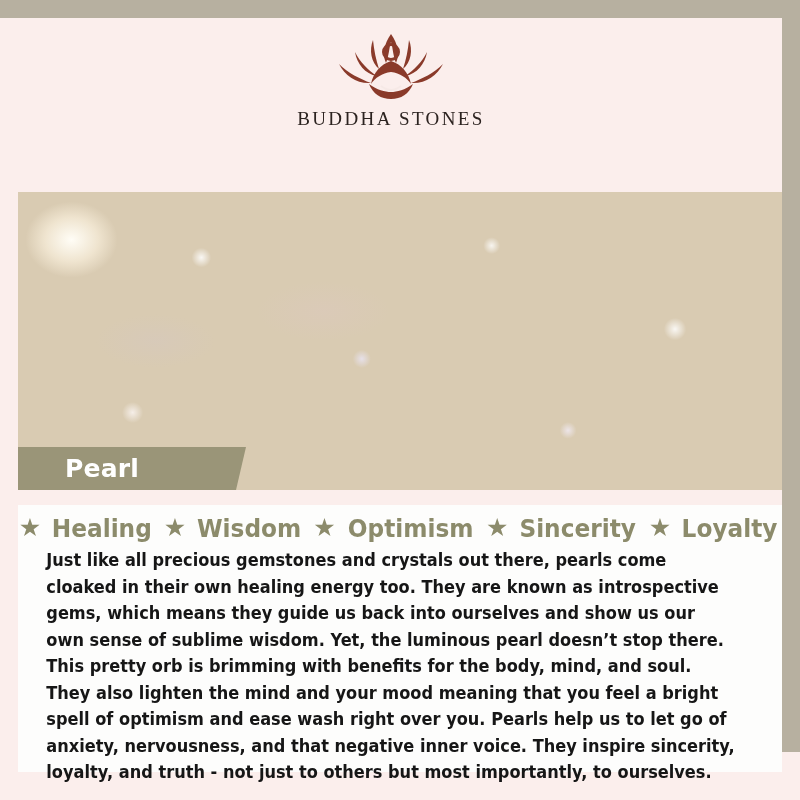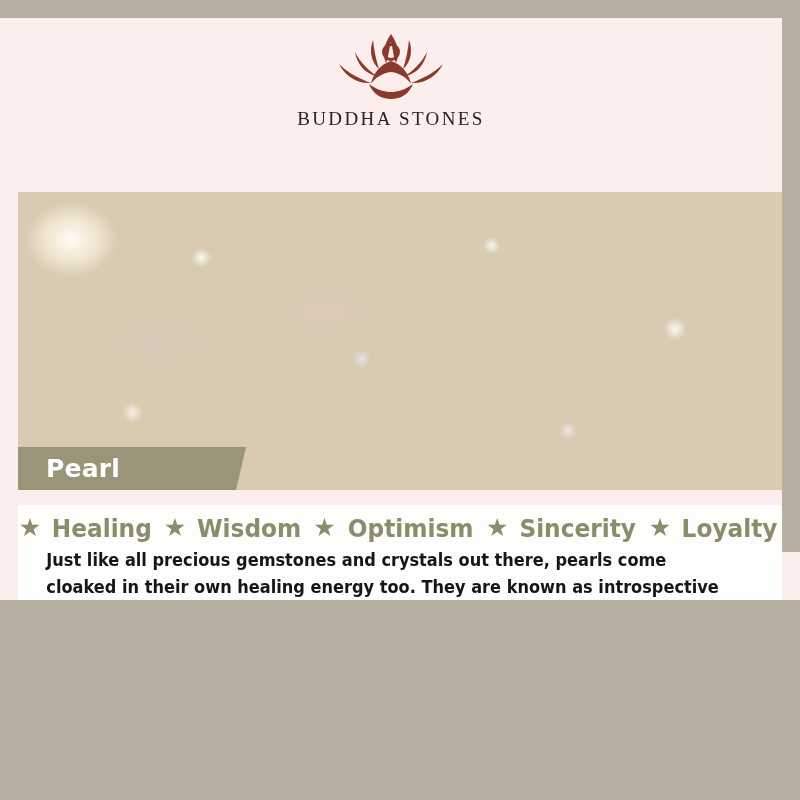--- a/index.html
+++ b/index.html
@@ -10,21 +10,21 @@
     width: 800px;
     height: 800px;
     overflow: hidden;
     background: #b7b0a0;
     font-family: "Liberation Sans", sans-serif;
   }
 
   #poster {
     position: relative;
     width: 800px;
-    height: 600px;
+    height: 800px;
     background: #b7b0a0; 
     overflow: hidden;
   }
 
   
   .sheet {
     position: absolute;
     left: 0;
     top: 18px;
     width: 782px;
@@ -154,21 +154,21 @@
     left: 18px;
     top: 447px;
     width: 228px;
     height: 43px;
     background: #9a9578;
     clip-path: polygon(0 0, 100% 0, calc(100% - 10px) 100%, 0 100%);
     display: flex;
     align-items: center;
   }
   .stone-name {
-    margin-left: 28px;
+    margin-left: 47px;
     color: #ffffff;
     font-family: "DejaVu Sans", sans-serif;
     font-weight: bold;
     font-size: 25px;
     letter-spacing: 0.2px;
   }
 
   
   .text-panel {
     position: absolute;

